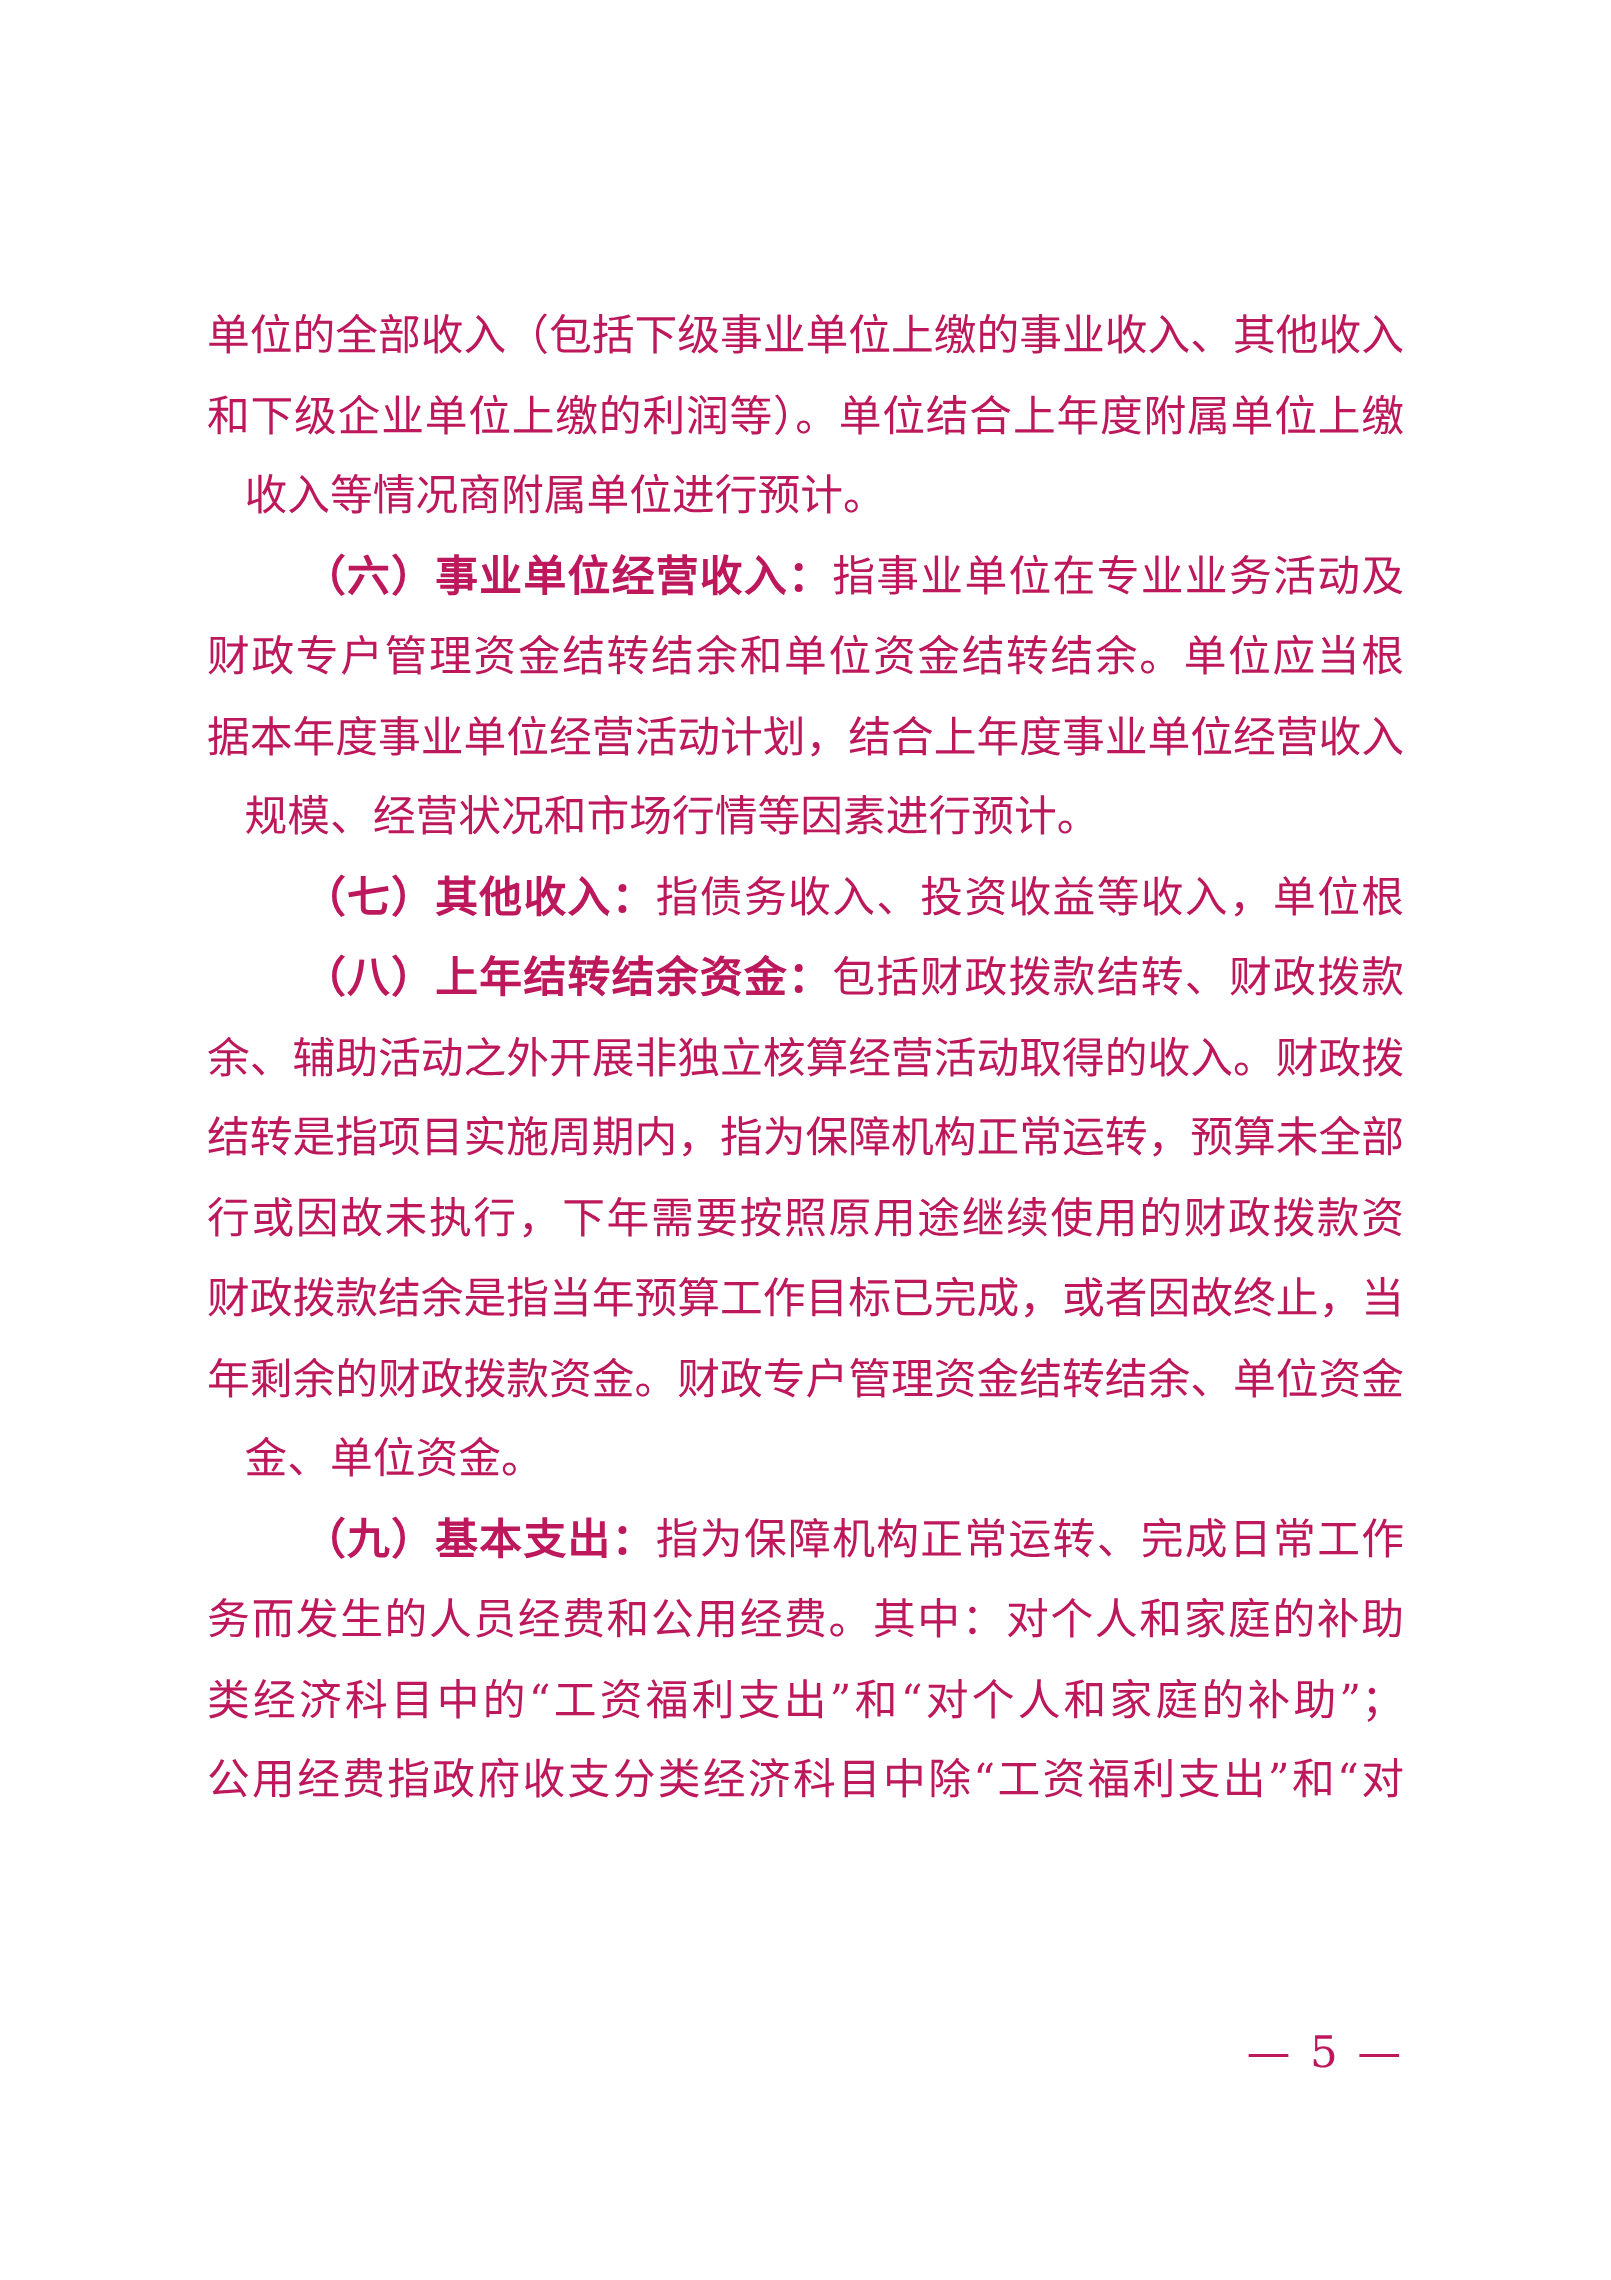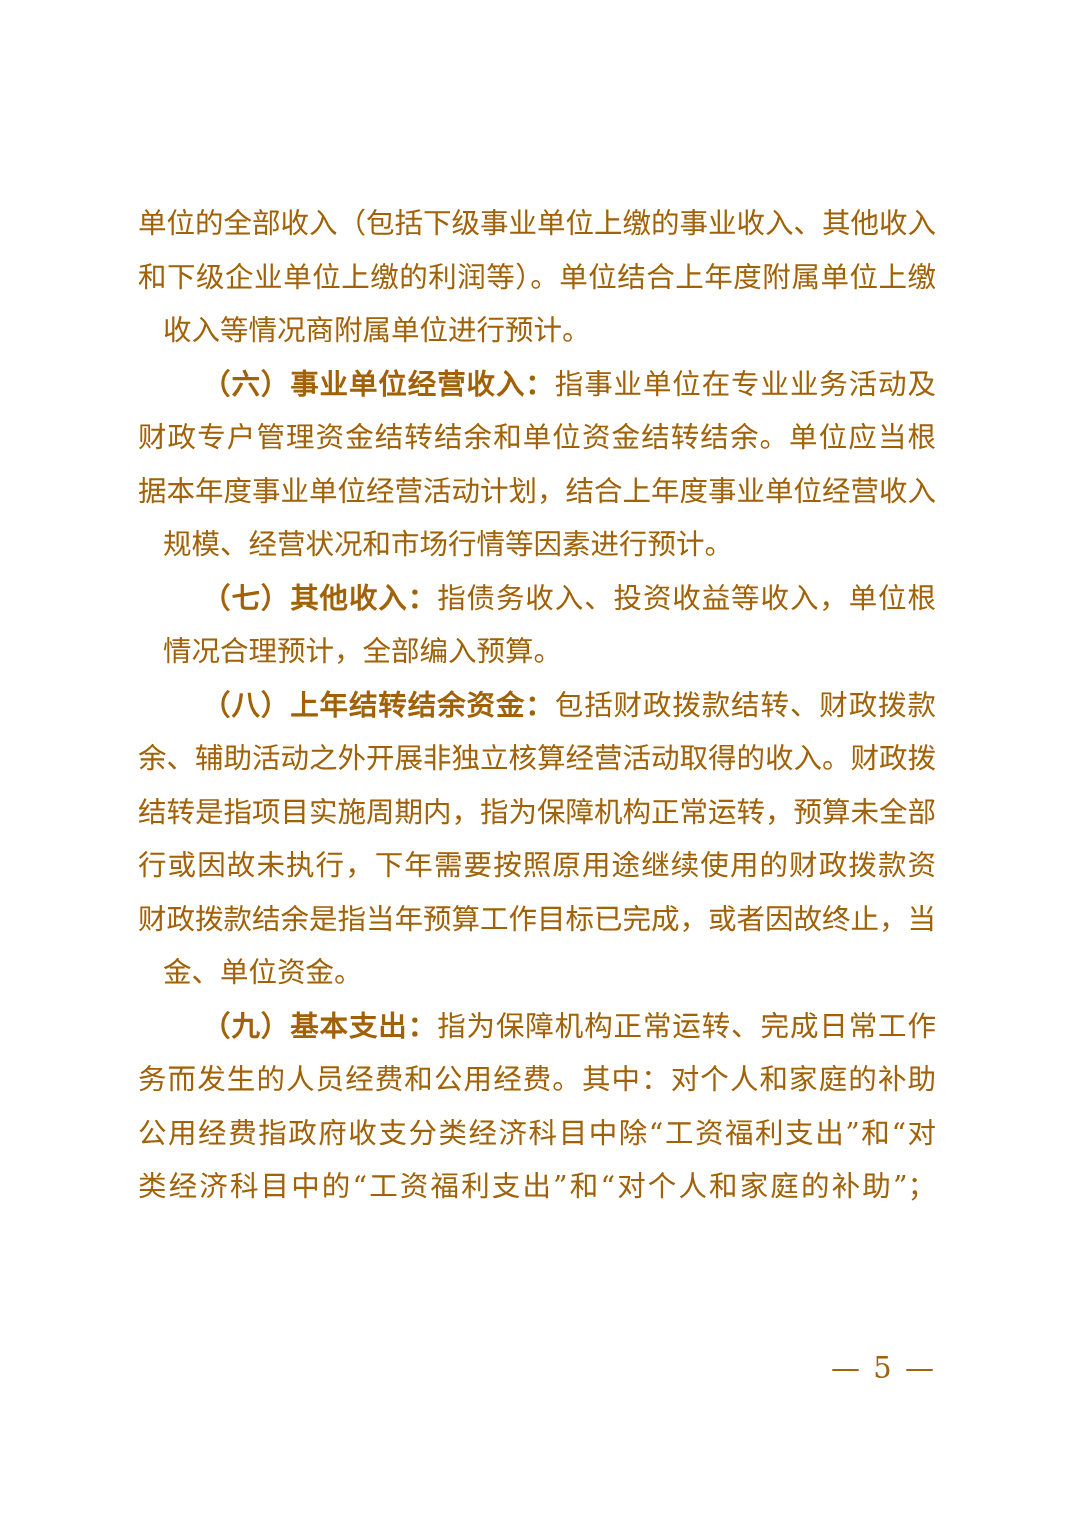--- a/index.html
+++ b/index.html
@@ -7,21 +7,21 @@
     padding: 0;
     background: #ffffff;
   }
   .page {
     position: relative;
     width: 1074px;
     height: 1520px;
     background: #ffffff;
     overflow: hidden;
     font-family: "DejaVu Serif", "Liberation Serif", serif;
-    color: #a16207;
+    color: #be185d;
   }
   .text-block {
     position: absolute;
     left: 138px;
     top: 197px;
     width: 798px;
   }
   .line {
     height: 53.5px;
     line-height: 53.5px;
@@ -75,48 +75,48 @@
   </div>
       <div class="line">
     <span>据本年度事业单位经营活动计划，结合上年度事业单位经营收入</span>
   </div>
       <div class="line flush">
     <span>规模、经营状况和市场行情等因素进行预计。</span>
   </div>
       <div class="line indent">
     <span class="head">（七）其他收入：</span><span>指债务收入、投资收益等收入，单位根据</span>
   </div>
-      <div class="line flush">
-    <span>情况合理预计，全部编入预算。</span>
-  </div>
       <div class="line indent">
     <span class="head">（八）上年结转结余资金：</span><span>包括财政拨款结转、财政拨款结</span>
   </div>
       <div class="line">
     <span>余、辅助活动之外开展非独立核算经营活动取得的收入。财政拨款</span>
   </div>
       <div class="line">
     <span>结转是指项目实施周期内，指为保障机构正常运转，预算未全部执</span>
   </div>
       <div class="line">
     <span>行或因故未执行，下年需要按照原用途继续使用的财政拨款资金。</span>
   </div>
       <div class="line">
     <span>财政拨款结余是指当年预算工作目标已完成，或者因故终止，当</span>
   </div>
+      <div class="line">
+    <span>年剩余的财政拨款资金。财政专户管理资金结转结余、单位资金</span>
+  </div>
       <div class="line flush">
     <span>金、单位资金。</span>
   </div>
       <div class="line indent">
     <span class="head">（九）基本支出：</span><span>指为保障机构正常运转、完成日常工作任</span>
   </div>
       <div class="line">
     <span>务而发生的人员经费和公用经费。其中：对个人和家庭的补助</span>
   </div>
       <div class="line">
-    <span>公用经费指政府收支分类经济科目中除“工资福利支出”和“对</span>
+    <span>类经济科目中的“工资福利支出”和“对个人和家庭的补助”；</span>
   </div>
       <div class="line">
-    <span>类经济科目中的“工资福利支出”和“对个人和家庭的补助”；</span>
+    <span>公用经费指政府收支分类经济科目中除“工资福利支出”和“对</span>
   </div>
     </div>
   <div class="footer">— 5 —</div>
 </div>
 
 </body></html>

